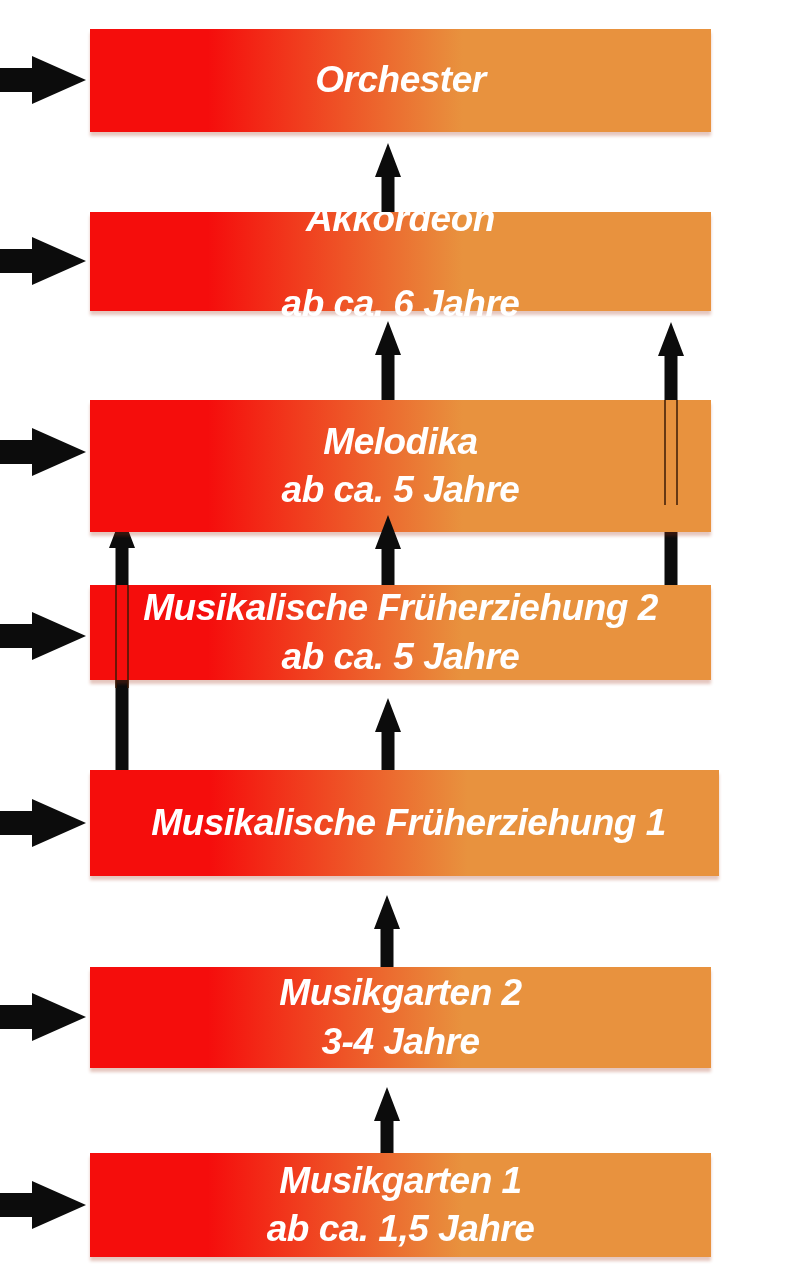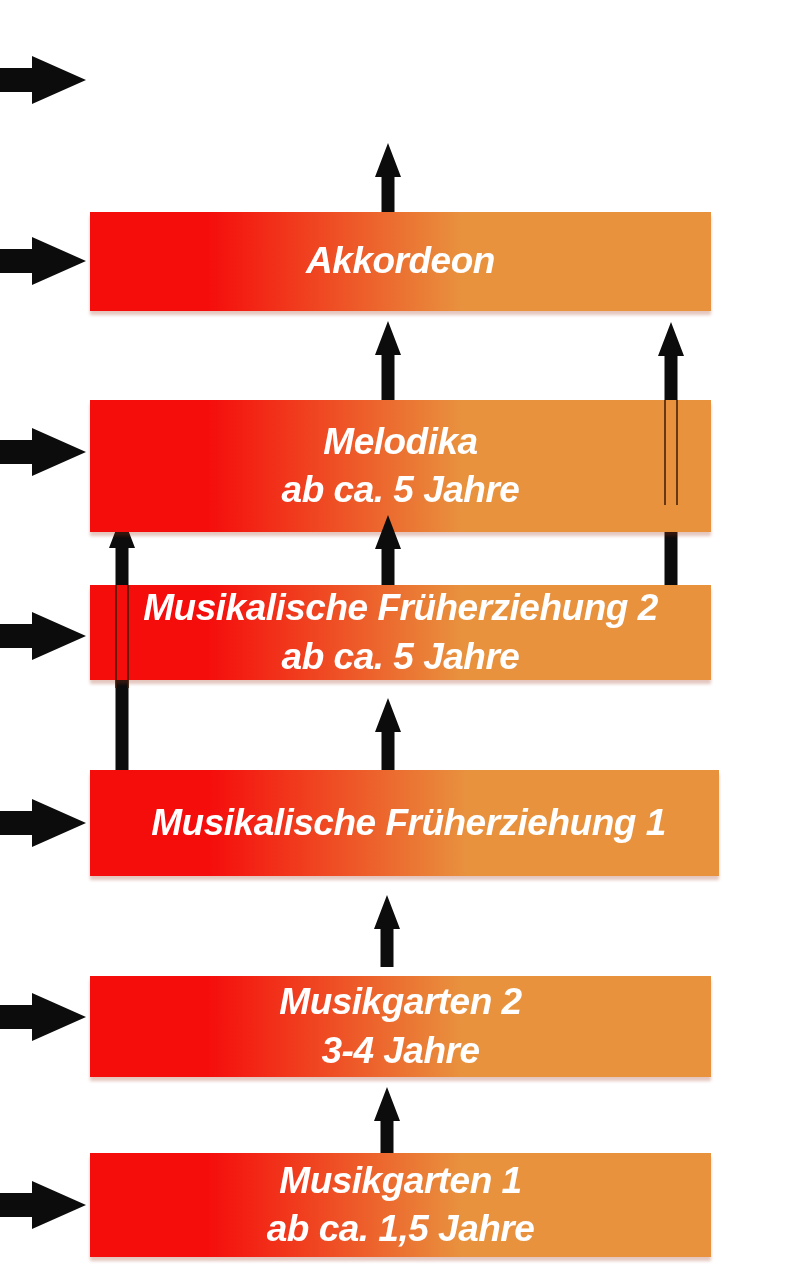--- a/index.html
+++ b/index.html
@@ -22,35 +22,39 @@
   .shaft-outline {
     position:absolute; width:2px; background:rgba(60,25,5,0.75); z-index:2;
   }
   svg { display:block; }
 </style>
 </head>
 <body>
 
 <div class="stage">
 
+  <div class="box" style="top:29px;height:103px;">
+    <div>Orchester</div>
+  </div>
   <div class="box" style="top:212px;height:99px;gap:36px;">
     <div>Akkordeon</div>
+    <div>ab ca. 6 Jahre</div>
   </div>
   <div class="box" style="top:400px;height:132px;text-align:right;">
     <div>Melodika</div>
     <div>ab ca. 5 Jahre</div>
   </div>
   <div class="box" style="top:585px;height:95px;">
     <div>Musikalische Früherziehung 2</div>
     <div>ab ca. 5 Jahre</div>
   </div>
   <div class="box" style="top:770px;height:106px;padding-left:8px;">
     <div>Musikalische Früherziehung 1</div>
   </div>
-  <div class="box" style="top:967px;height:101px;margin-top:9px;">
+  <div class="box" style="top:967px;height:101px;">
     <div>Musikgarten 2</div>
     <div>3-4 Jahre</div>
   </div>
   <div class="box" style="top:1153px;height:104px;">
     <div>Musikgarten 1</div>
     <div>ab ca. 1,5 Jahre</div>
   </div>
 
   <svg class="arrow" style="left:0;top:52px" width="88" height="56">
       <polygon points="0,16 32,16 32,4 86,28 32,52 32,40 0,40" fill="#0c0c0c"></polygon>

